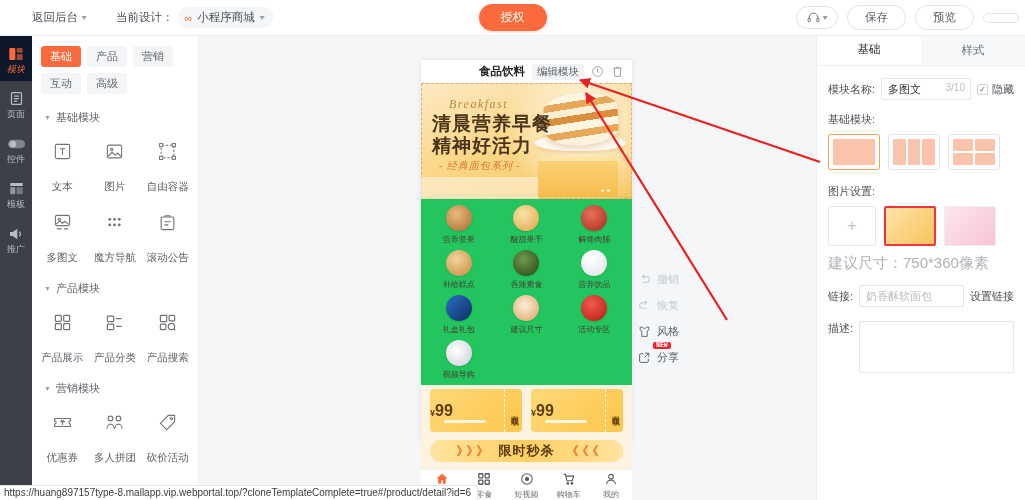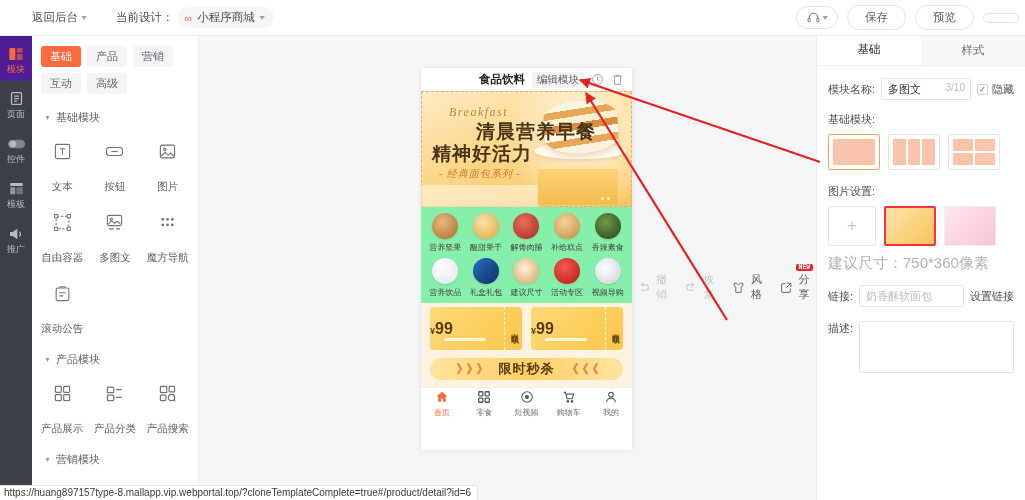--- a/index.html
+++ b/index.html
@@ -45,21 +45,21 @@
   
   .rail {
     position: absolute; top: 36px; left: 0; width: 32px; height: 464px;
     background: #3d4046;
     display: flex; flex-direction: column; align-items: center;
   }
   .rail-item {
     width: 32px; padding: 9px 0 7px; display: flex; flex-direction: column;
     align-items: center; gap: 3px; cursor: pointer; color: #b8bcc2;
   }
-  .rail-item.active { background: #4c1d95; color: #fa6a3c; }
+  .rail-item.active { background: #0f172a; color: #fa6a3c; font-style: italic; }
   .rail-label { font-size: 9px; line-height: 1; }
   .rail-gfx { width: 17px; height: 17px; display: flex; align-items: center; justify-content: center; }
 
   
   .modpanel {
     position: absolute; top: 36px; left: 32px; width: 167px; height: 464px;
     background: #fff; border-right: 1px solid #eceff1; overflow: hidden;
   }
   .mod-tabs { display: flex; flex-wrap: wrap; gap: 6px; padding: 10px 9px 4px 9px; }
   .mod-tab {
@@ -79,21 +79,21 @@
   }
   .mod-ico { width: 22px; height: 22px; color: #70747a; display: flex; align-items: center; justify-content: center; }
   .mod-lbl { font-size: 10.5px; color: #5d6166; white-space: nowrap; margin-top: 12px; }
 
   
   .canvas {
     position: absolute; top: 36px; left: 199px; width: 617px; height: 464px;
     background: #f5f6f8;
   }
   .phone {
-    position: absolute; left: 222px; top: 32px; width: 211px; height: 382px;
+    position: absolute; left: 222px; top: 24px; width: 211px; height: 382px;
     background: #fff; box-shadow: 0 0 6px rgba(0,0,0,.08);
   }
   .ph-head {
     height: 23px; display: flex; align-items: center; justify-content: flex-end;
     gap: 7px; padding-right: 8px; background: #fff;
   }
   .ph-title { font-size: 11.5px; color: #222; font-weight: bold; }
   .edit-tag { font-size: 10.5px; color: #5a5f66; background: #f2f3f5; padding: 1px 5px; border-radius: 2px; cursor: pointer; }
   .mini-ico { width: 13px; height: 13px; color: #9aa0a6; cursor: pointer; }
 
@@ -105,21 +105,21 @@
       linear-gradient(160deg, #fde9c4 0%, #fbd98e 42%, #f8c55f 100%);
   }
   .bn-script {
     position: absolute; left: 16px; top: 14px; font-family: "Liberation Serif", serif;
     font-style: italic; font-size: 12px; color: #b98b3c; letter-spacing: 1.5px; margin-left: 12px;
   }
   .bn-l1, .bn-l2 {
     position: absolute; left: 11px; font-size: 19px; font-weight: bold;
     color: #4a3418; letter-spacing: 1px; font-family: "DejaVu Sans", sans-serif;
   }
-  .bn-l1 { top: 28px; margin-left: 44px; }
+  .bn-l1 { top: 28px; }
   .bn-l2 { top: 50px; }
   .bn-sub {
     position: absolute; left: 18px; top: 76px; font-size: 10px; color: #d4782c;
     font-style: italic; font-family: "Liberation Serif", serif; letter-spacing: 1px;
   }
   .sandwich {
     position: absolute; right: 14px; top: 10px; width: 74px; height: 52px;
     border-radius: 50%/30%;
     background: linear-gradient(175deg,#fff6e2 0 18%, #e8a85a 18% 30%, #fdf0d2 30% 42%, #d98f3f 42% 54%, #fff6e2 54% 68%, #e8a85a 68% 80%, #fdf3dc 80% 100%);
     box-shadow: 0 4px 6px rgba(180,120,40,.25);
@@ -133,22 +133,22 @@
   .box3d {
     position: absolute; right: 14px; bottom: 2px; width: 80px; height: 40px;
     background: linear-gradient(180deg,#fbd276,#f6bc4c);
     border-top: 4px solid #fde3a6;
   }
   .box-dots { position: absolute; right: 8px; bottom: 5px; display: flex; gap: 3px; }
   .box-dots i { width: 3px; height: 3px; border-radius: 50%; background: #fff; opacity: .8; display: block; }
   .bn-bottomstrip { position: absolute; left: 0; bottom: 0; width: 118px; height: 22px; background: rgba(255,255,255,.45); }
 
   .catgrid {
-    background: #86efac; padding: 6px 4px 5px;
-    display: grid; grid-template-columns: repeat(5, 1fr); row-gap: 5px;
+    background: #22c55e; padding: 6px 4px 5px;
+    display: grid; grid-template-columns: repeat(3, 1fr); row-gap: 5px;
   }
   .cat { display: flex; flex-direction: column; align-items: center; gap: 3px; cursor: pointer; }
   .cat-img { width: 26px; height: 26px; border-radius: 50%; box-shadow: 0 1px 2px rgba(0,0,0,.12); }
   .cat-lbl { font-size: 8px; color: #4a4136; white-space: nowrap; }
 
   .coupons { background: #fdf3e0; padding: 4px 9px 8px; display: flex; gap: 9px; }
   .coupon {
     position: relative; flex: 1; height: 43px; border-radius: 4px;
     background: linear-gradient(135deg,#ffd978,#fcc64b);
     display: flex; align-items: center; cursor: pointer;
@@ -175,21 +175,21 @@
   .tabbar {
     height: 32px; background: #fff; border-top: 1px solid #f0f0f0;
     display: flex; align-items: center;
   }
   .tb-cell { flex: 1; display: flex; flex-direction: column; align-items: center; gap: 2px; cursor: pointer; }
   .tb-ico { width: 15px; height: 15px; color: #55595e; display: flex; align-items: center; justify-content: center; }
   .tb-cell.active .tb-ico, .tb-cell.active .tb-lbl { color: #fa6a3c; }
   .tb-lbl { font-size: 8px; color: #6b6f75; }
 
   
-  .floatbar { position: absolute; left: 438px; top: 236px; display: flex; flex-direction: row; gap: 11px; font-family: Liberation Mono, monospace; }
+  .floatbar { position: absolute; left: 438px; top: 236px; display: flex; flex-direction: column; gap: 11px; font-family: Liberation Mono, monospace; }
   .fb-item { display: flex; align-items: center; gap: 6px; font-size: 11px; color: #5d6166; cursor: pointer; position: relative; }
   .fb-item.dim { color: #c6cacd; }
   .fb-ico { width: 14px; height: 14px; display: flex; align-items: center; justify-content: center; }
   .newbadge {
     position: absolute; left: 16px; top: -8px; background: #f5222d; color: #fff;
     font-size: 6.5px; padding: 0 3px; border-radius: 2px; font-weight: bold;
   }
 
   
   .rightpanel {
@@ -274,20 +274,23 @@
       </div>
       <div class="tb-item">
         <span>当前设计：</span>
         <span class="design-pill">
           <span class="pill-icon">∞</span>
           <span>小程序商城</span>
           <span class="chev">▾</span>
         </span>
       </div>
     </div>
+    <div class="tb-center">
+      <button class="auth-btn">授权</button>
+    </div>
     <div class="tb-right">
       <div class="ghost-btn round">
         <svg width="13" height="13" viewBox="0 0 24 24" fill="none" stroke="#6b6f75" stroke-width="1.8">
           <path d="M4 14v-2a8 8 0 0 1 16 0v2"></path>
             <rect x="2" y="13" width="4" height="7" rx="2"></rect>
             <rect x="18" y="13" width="4" height="7" rx="2"></rect>
         </svg>
         <span class="chev">▾</span>
       </div>
       <button class="ghost-btn">保存</button>
@@ -365,29 +368,20 @@
             <svg width="19" height="19" viewBox="0 0 24 24" fill="none" stroke="currentColor" stroke-width="1.4">
               <rect x="3" y="3" width="18" height="18" rx="2"></rect>
               <path d="M8.5 8.5h7M12 8.5V16"></path>
             </svg>
           </span>
         <span class="mod-lbl">文本</span>
       </div>
       <div class="mod-cell">
         <span class="mod-ico">
             <svg width="19" height="19" viewBox="0 0 24 24" fill="none" stroke="currentColor" stroke-width="1.4">
-              <rect x="2" y="7" width="20" height="10" rx="3"></rect>
-              <path d="M8 12h8"></path>
-            </svg>
-          </span>
-        <span class="mod-lbl">按钮</span>
-      </div>
-      <div class="mod-cell">
-        <span class="mod-ico">
-            <svg width="19" height="19" viewBox="0 0 24 24" fill="none" stroke="currentColor" stroke-width="1.4">
               <rect x="3" y="4" width="18" height="16" rx="2"></rect>
               <circle cx="8.5" cy="9.5" r="1.5"></circle>
               <path d="M4 18l5-5 4 3.5 3-2.5 4 4"></path>
             </svg>
           </span>
         <span class="mod-lbl">图片</span>
       </div>
       <div class="mod-cell">
         <span class="mod-ico">
             <svg width="19" height="19" viewBox="0 0 24 24" fill="none" stroke="currentColor" stroke-width="1.3">

